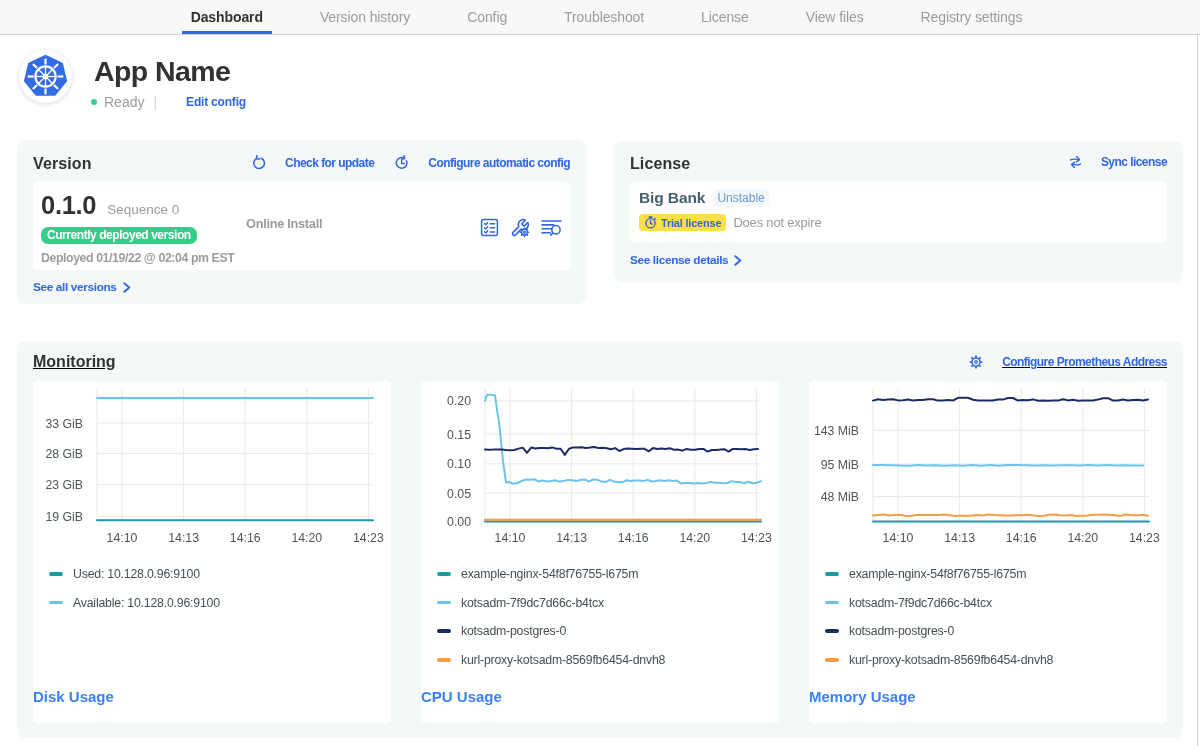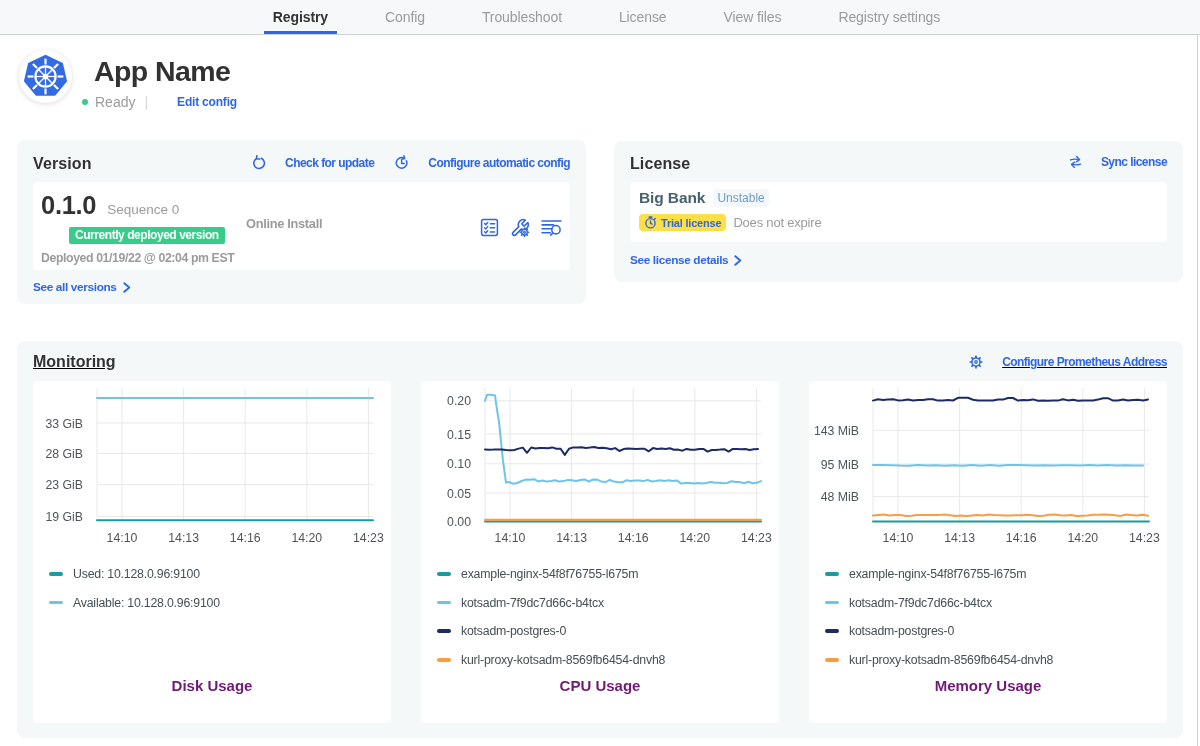--- a/index.html
+++ b/index.html
@@ -4,38 +4,38 @@
 <style>
 * { margin:0; padding:0; box-sizing:border-box; }
 html,body { width:1200px; height:746px; background:#fff; font-family:"Liberation Sans", sans-serif; overflow:hidden; position:relative; }
 a { text-decoration:none; }
 .nav { height:35px; background:#f7f8f9; border-bottom:1px solid #cdd1d3; display:flex; justify-content:center; align-items:stretch; padding-left:13px; }
 .nav .item { font-size:14px; color:#9b9b9b; padding:0 9px; margin:0 19.5px; display:flex; align-items:center; border-bottom:3px solid transparent; padding-top:3px; letter-spacing:-0.1px; }
 .nav .item.active { color:#323232; font-weight:bold; border-bottom-color:#3066e0; }
 .rightline { position:absolute; left:1197px; top:35px; width:1px; height:711px; background:#cfd3d5; }
 .logo { position:absolute; left:19px; top:50px; width:53px; height:53px; border-radius:50%; background:#fff; box-shadow:0 1px 5px rgba(0,0,0,0.15); display:flex; align-items:center; justify-content:center; }
 .apptitle { position:absolute; left:94px; top:55px; font-size:28.5px; font-weight:bold; color:#323232; letter-spacing:-0.6px; line-height:32px; }
-.readyrow { position:absolute; left:82px; top:94px; display:flex; align-items:center; font-size:12.5px; height:16px; }
+.readyrow { position:absolute; left:91px; top:94px; display:flex; align-items:center; font-size:12.5px; height:16px; }
 .dot { width:6px; height:6px; border-radius:50%; background:#38cc8a; margin-right:7px; }
 .ready { color:#9b9b9b; font-size:14px; }
 .sep { color:#d4d7d9; margin:0 9px; font-size:14px; }
 .editcfg { color:#3066e0; font-weight:bold; font-size:12px; letter-spacing:-0.2px;margin-left:20px; }
 .card { position:absolute; background:#f4f8f9; border-radius:8px; }
 .vercard { left:17px; top:140px; width:569px; height:164px; padding:15px 16px 0 16px; }
 .liccard { left:614px; top:141px; width:569px; height:141px; padding:14px 16px 0 16px; }
 .cardhead { display:flex; align-items:flex-start; justify-content:space-between; height:19px; }
 .cardhead h2 { font-size:16px; color:#323232; letter-spacing:0.1px; }
 .links { display:flex; align-items:center; gap:21px; }
 .blink { color:#3066e0; font-weight:bold; font-size:12px; letter-spacing:-0.55px; display:flex; align-items:center; gap:19px; }
 .inner { background:#fff; border-radius:4px; margin-top:8px; padding:8px 8px; }
 .verinner { height:88px; display:flex; }
 .v-left { width:205px; white-space:nowrap; padding-top:6px; }
 .v010 { font-size:25.5px; font-weight:bold; color:#323232; line-height:19px; display:inline-block; letter-spacing:-0.3px; }
 .seq { font-size:13.5px; color:#9b9b9b; margin-left:11px; }
-.badge-green { display:inline-block; background:#38cc8a; color:#fff; font-weight:bold; font-size:12px; letter-spacing:-0.45px; border-radius:2px; padding:2px 6px; margin-top:9px; height:17px; line-height:13px;margin-left:28px; }
+.badge-green { display:inline-block; background:#38cc8a; color:#fff; font-weight:bold; font-size:12px; letter-spacing:-0.45px; border-radius:7px; padding:2px 6px; margin-top:9px; height:17px; line-height:13px; }
 .deployed { font-size:12.3px; font-weight:bold; color:#9b9b9b; margin-top:7px; letter-spacing:-0.4px; }
 .v-mid { width:228px; padding-top:26px; font-size:12.8px; font-weight:bold; color:#9b9b9b; letter-spacing:-0.3px; }
 .v-icons { flex:1; display:flex; justify-content:flex-end; align-items:center; gap:11px; padding-right:0px; padding-top:3px; }
 .seeall { display:inline-flex; align-items:center; margin-top:9px; color:#3066e0; font-weight:bold; font-size:11.8px; letter-spacing:-0.35px; height:16px; }
 .chev { margin-left:6px; display:inline-flex; }
 .licinner { height:60px; padding:7px 9px; }
 .licrow1 { display:flex; align-items:center; height:18px; }
 .bigbank { font-size:15.5px; font-weight:bold; color:#46626f; letter-spacing:-0.1px; }
 .unstable { margin-left:8px; background:#f3f8fc; color:#6e9cc4; font-size:12px; padding:2px 4px 2.5px 4px; border-radius:4px; }
 .licrow2 { display:flex; align-items:center; margin-top:7px; height:17px; }
@@ -43,28 +43,29 @@
 .noexpire { color:#9b9b9b; font-size:13px; margin-left:7px; letter-spacing:-0.2px; }
 .mon { position:absolute; left:17px; top:341px; width:1166px; height:397px; background:#f4f8f9; border-radius:8px; padding:10px 16px 0 16px;text-decoration:underline; }
 .monhead { display:flex; justify-content:space-between; align-items:center; height:22px; }
 .monhead h2 { font-size:16px; color:#323232; }
 .charts { display:flex; justify-content:space-between; margin-top:8px; }
 .chartcard { position:relative; width:358px; height:342px; background:#fff; border-radius:4px; }
 .legend { position:absolute; left:16px; top:186px; }
 .legend .li { display:flex; align-items:center; height:14px; margin-bottom:14.6px; }
 .ldash { width:14px; height:3.5px; border-radius:2px; margin-right:10px; }
 .ltext { font-size:12.3px; color:#454f54; letter-spacing:-0.2px; }
-.ctitle { position:absolute; left:0; right:0; bottom:29px; text-align:center; font-size:15px; font-weight:bold; color:#701a75; }
+.ctitle { position:absolute; left:0; right:0; bottom:18px; text-align:left; font-size:15px; font-weight:bold; color:#3b82f6; }
 svg.chart { display:block; }
 svg text { font-family:"Liberation Sans", sans-serif; }
 </style>
 </head>
 <body>
 <div class="nav">
-  <div class="item active">Registry</div>
+  <div class="item active">Dashboard</div>
+  <div class="item">Version history</div>
   <div class="item">Config</div>
   <div class="item">Troubleshoot</div>
   <div class="item">License</div>
   <div class="item">View files</div>
   <div class="item">Registry settings</div>
 </div>
 <div class="rightline"></div>
 <div class="logo">
     <svg width="47" height="47" viewBox="0 0 100 100">
 <polygon points="50,3.5 86.9,21.3 96,60.1 70.5,91.2 29.5,91.2 4,60.1 13.1,21.3" fill="#326ce5"></polygon>

